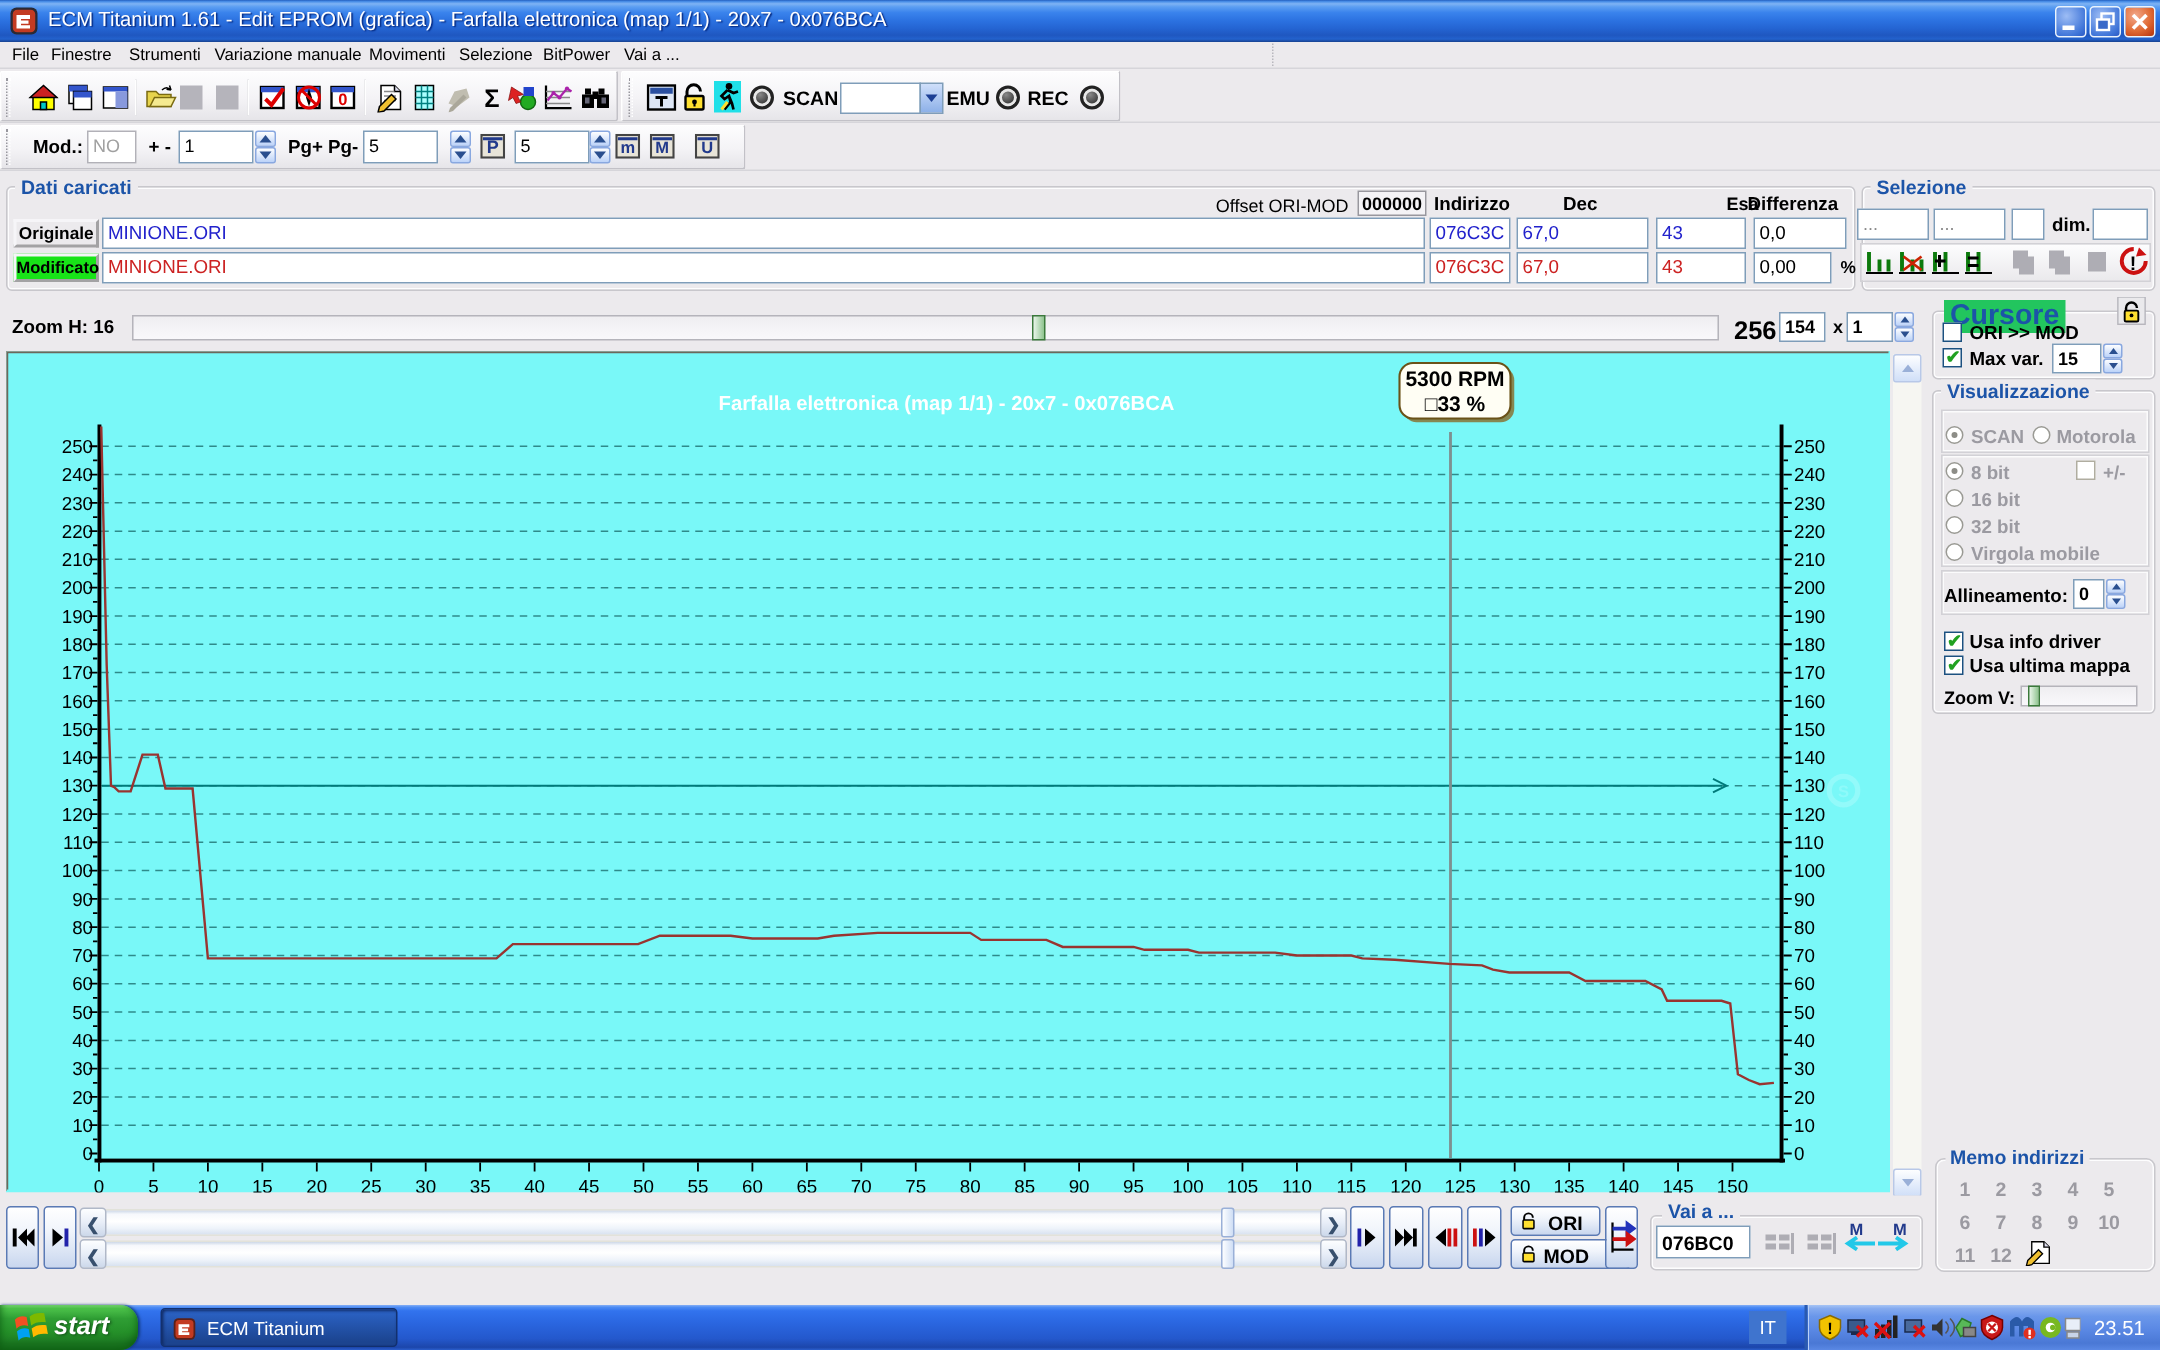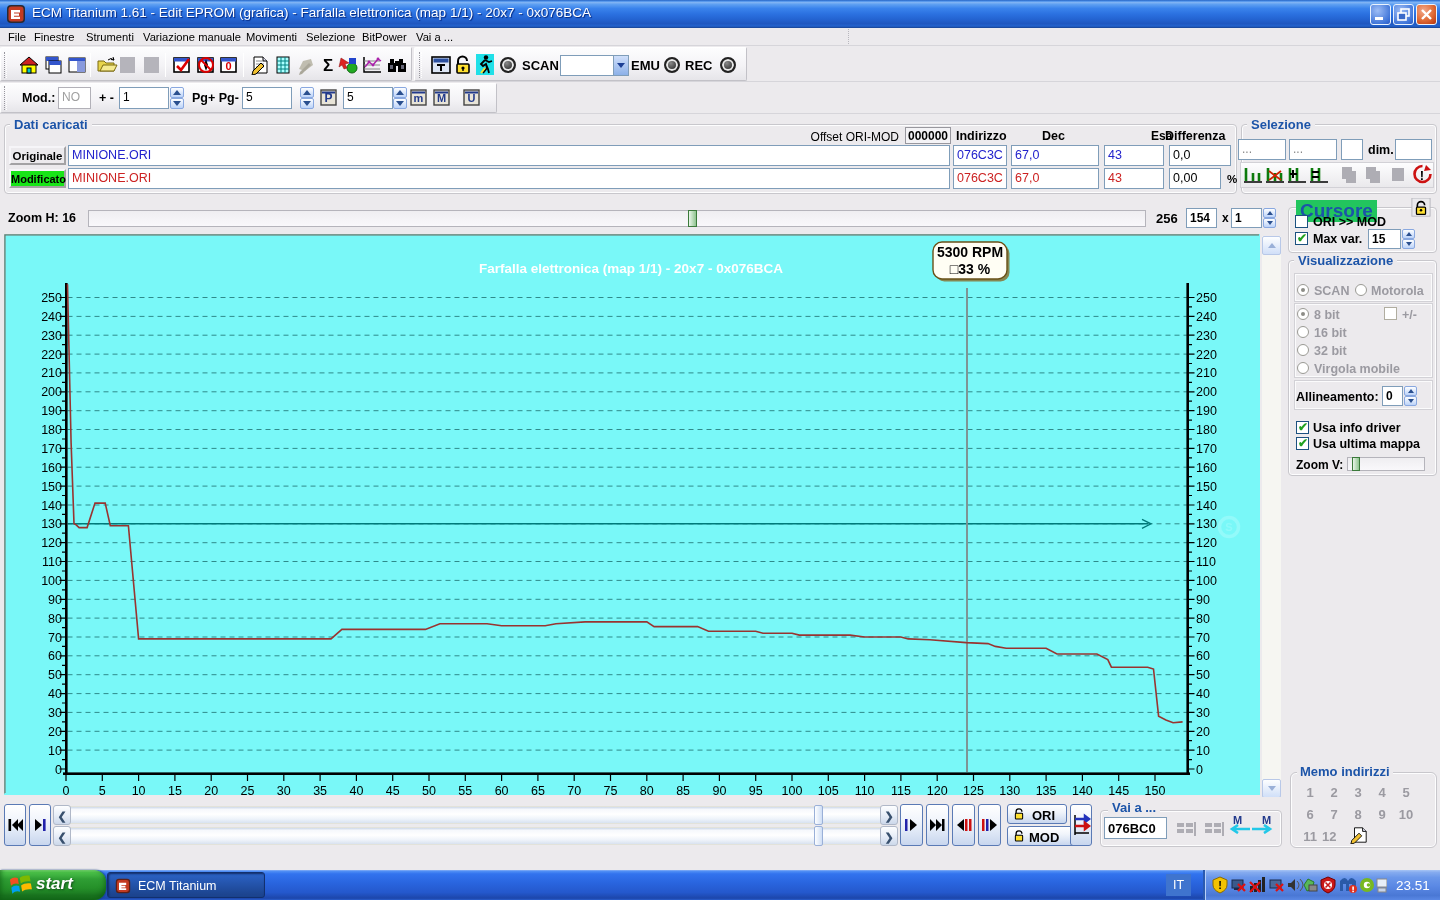--- a/index.html
+++ b/index.html
@@ -334,21 +334,21 @@
     </svg>
 <svg class="abs" style="left:1412px;top:164px" width="21" height="22" viewBox="0 0 21 22">
       <path d="M10.5 2 A8 8 0 1 0 18.5 10" fill="none" stroke="#cc1111" stroke-width="2.6"></path>
       <path d="M14 1 l5 5 -7 1 z" fill="#cc1111"></path>
       <text x="10" y="16" font-size="13" font-weight="bold" text-anchor="middle">!</text>
     </svg>
 
 <div class="abs lab" style="left:8px;top:211px;font-weight:bold;font-size:12.5px">Zoom H: 16</div>
 <div class="abs" style="left:88px;top:210px;width:1058px;height:17px;border:1px solid #b5b4bb;background:linear-gradient(180deg,#efeef1,#f9f8fb)"></div>
 <div class="abs" style="left:688px;top:210px;width:9px;height:17px;border:1px solid #3b7a3b;background:linear-gradient(90deg,#e9f5e9,#8fc48f)"></div>
-<b class="abs" style="left:1156px;top:211px;font-size:13px">256</b>
+<b class="abs" style="left:1156px;top:211px;font-size:17px">256</b>
 <div class="abs tbox" style="left:1186px;top:208px;width:31px;height:20px;font-weight:bold">154</div>
 <b class="abs" style="left:1222px;top:211px;font-size:12px">x</b>
 <div class="abs tbox" style="left:1231px;top:208px;width:31px;height:20px;font-weight:bold">1</div>
 <div class="abs spin" style="left:1263px;top:208px;width:13px;height:20px">
       <div class="sb">
         <span class="arr-u" style="border-width:3px;border-bottom-width:4px"></span>
       </div>
       <div class="sb dn">
         <span class="arr-d" style="border-width:3px;border-top-width:4px"></span>
       </div>
@@ -524,21 +524,21 @@
 <div class="abs chk on" style="left:1296px;top:437px"></div>
 <b class="abs" style="left:1313px;top:437px;font-size:12.5px">Usa ultima mappa</b>
 <b class="abs" style="left:1296px;top:458px;font-size:12px">Zoom V:</b>
 <div class="abs" style="left:1347px;top:457px;width:78px;height:14px;border:1px solid #b5b4bb;background:linear-gradient(180deg,#efeef1,#f9f8fb)"></div>
 <div class="abs" style="left:1352px;top:457px;width:8px;height:14px;border:1px solid #3b7a3b;background:linear-gradient(90deg,#e9f5e9,#8fc48f)"></div>
 
 <div class="abs grp" style="left:1290px;top:772px;width:147px;height:76px;border-radius:6px;z-index:3;background:#eceaed"></div>
 <div class="abs" style="left:1297px;top:764px;background:#eceaed;padding:0 3px;color:#1c54a8;font-weight:bold;font-size:13px;z-index:4">Memo indirizzi</div>
 <div class="abs dis" style="z-index:4;left:1298px;top:785px;width:132px;font-size:13px;font-weight:bold;letter-spacing:0"> <span style="display:inline-block;width:24px;text-align:center">1</span><span style="display:inline-block;width:24px;text-align:center">2</span><span style="display:inline-block;width:24px;text-align:center">3</span><span style="display:inline-block;width:24px;text-align:center">4</span><span style="display:inline-block;width:24px;text-align:center">5</span></div>
 <div class="abs dis" style="z-index:4;left:1298px;top:807px;width:132px;font-size:13px;font-weight:bold"> <span style="display:inline-block;width:24px;text-align:center">6</span><span style="display:inline-block;width:24px;text-align:center">7</span><span style="display:inline-block;width:24px;text-align:center">8</span><span style="display:inline-block;width:24px;text-align:center">9</span><span style="display:inline-block;width:24px;text-align:center">10</span></div>
-<div class="abs dis" style="z-index:4;left:1298px;top:829px;width:60px;font-size:13px;font-weight:bold"> <span style="display:inline-block;width:24px;text-align:center">11</span><span style="display:inline-block;width:24px;">12</span></div>
+<div class="abs dis" style="z-index:4;left:1298px;top:829px;width:60px;font-size:13px;font-weight:bold"> <span style="display:inline-block;width:24px;text-align:center">11</span><span style="display:inline-block;width:24px;text-align:center">12</span></div>
 <svg class="abs" style="left:1350px;top:826px;z-index:4" width="18" height="18" viewBox="0 0 20 20">
       <path d="M5 2 h9 l4 4 v12 h-13 z" fill="#fff" stroke="#000"></path>
       <path d="M14 2 v4 h4" fill="#dde" stroke="#000"></path>
       <path d="M2 16 l8 -8 3 3 -8 8 -4 1 z" fill="#f0c030" stroke="#000"></path>
     </svg>
 
 <div class="abs" style="left:0px;top:797px;width:1440px;height:51px;background:#eceaed"></div>
 <div class="abs btnxp" style="left:4px;top:804px;width:22px;height:42px"><svg width="20" height="40" viewBox="0 0 20 40">
         <rect x="3.5" y="14" width="2.6" height="12" fill="#000"></rect>
         <path d="M7 20 l6 -6 v12 z M12 20 l6 -6 v12 z" fill="#000"></path>
@@ -609,21 +609,21 @@
 <svg class="abs" style="left:1228px;top:824px" width="22" height="10" viewBox="0 0 22 10">
       <path d="M22 5 H6 M10 1 L4 5 l6 4" stroke="#22c8e8" stroke-width="2.6" fill="none"></path>
     </svg>
 <b class="abs" style="left:1262px;top:814px;color:#223a8c;font-size:11px">M</b>
 <svg class="abs" style="left:1252px;top:824px" width="22" height="10" viewBox="0 0 22 10">
       <path d="M0 5 H16 M12 1 l6 4 -6 4" stroke="#22c8e8" stroke-width="2.6" fill="none"></path>
     </svg>
 
 
 <div id="taskbar" class="abs">
- <div class="abs" id="startbtn" style="left:0;top:0;width:106px;height:30px;border-radius:0 12px 12px 0;
+ <div class="abs" id="startbtn" style="left:0;top:0;width:92px;height:30px;border-radius:0 12px 12px 0;
    background:linear-gradient(180deg,#7ede77 0%,#4cc24a 8%,#2f9e34 30%,#259029 60%,#1e7c24 85%,#248c2a 100%);box-shadow:inset 0 -3px 6px #0d5c12,1px 0 2px #123a7e">
    <svg class="abs" style="left:8px;top:3px" width="26" height="24" viewBox="0 0 26 24">
      <g transform="rotate(-10 13 12)">
      <path d="M3 5 C6 3 8.5 3.2 11 4.6 L11 10.6 C8.5 9.2 6 9 3 11 Z" fill="#f25022"></path>
      <path d="M13 4.6 C16 3 19 3 23 4.2 L23 10.2 C19 9 16 9 13 10.6 Z" fill="#7eb900"></path>
      <path d="M3 13 C6 11 8.5 11.2 11 12.6 L11 18.6 C8.5 17.2 6 17 3 19 Z" fill="#00a1f1"></path>
      <path d="M13 12.6 C16 11 19 11 23 12.2 L23 18.2 C19 17 16 17 13 18.6 Z" fill="#ffb900"></path>
      </g>
    </svg>
    <i class="abs" style="left:36px;top:4px;color:#fff;font-weight:bold;font-size:17px;font-style:italic;text-shadow:1px 1px 2px #14501a">start</i>

